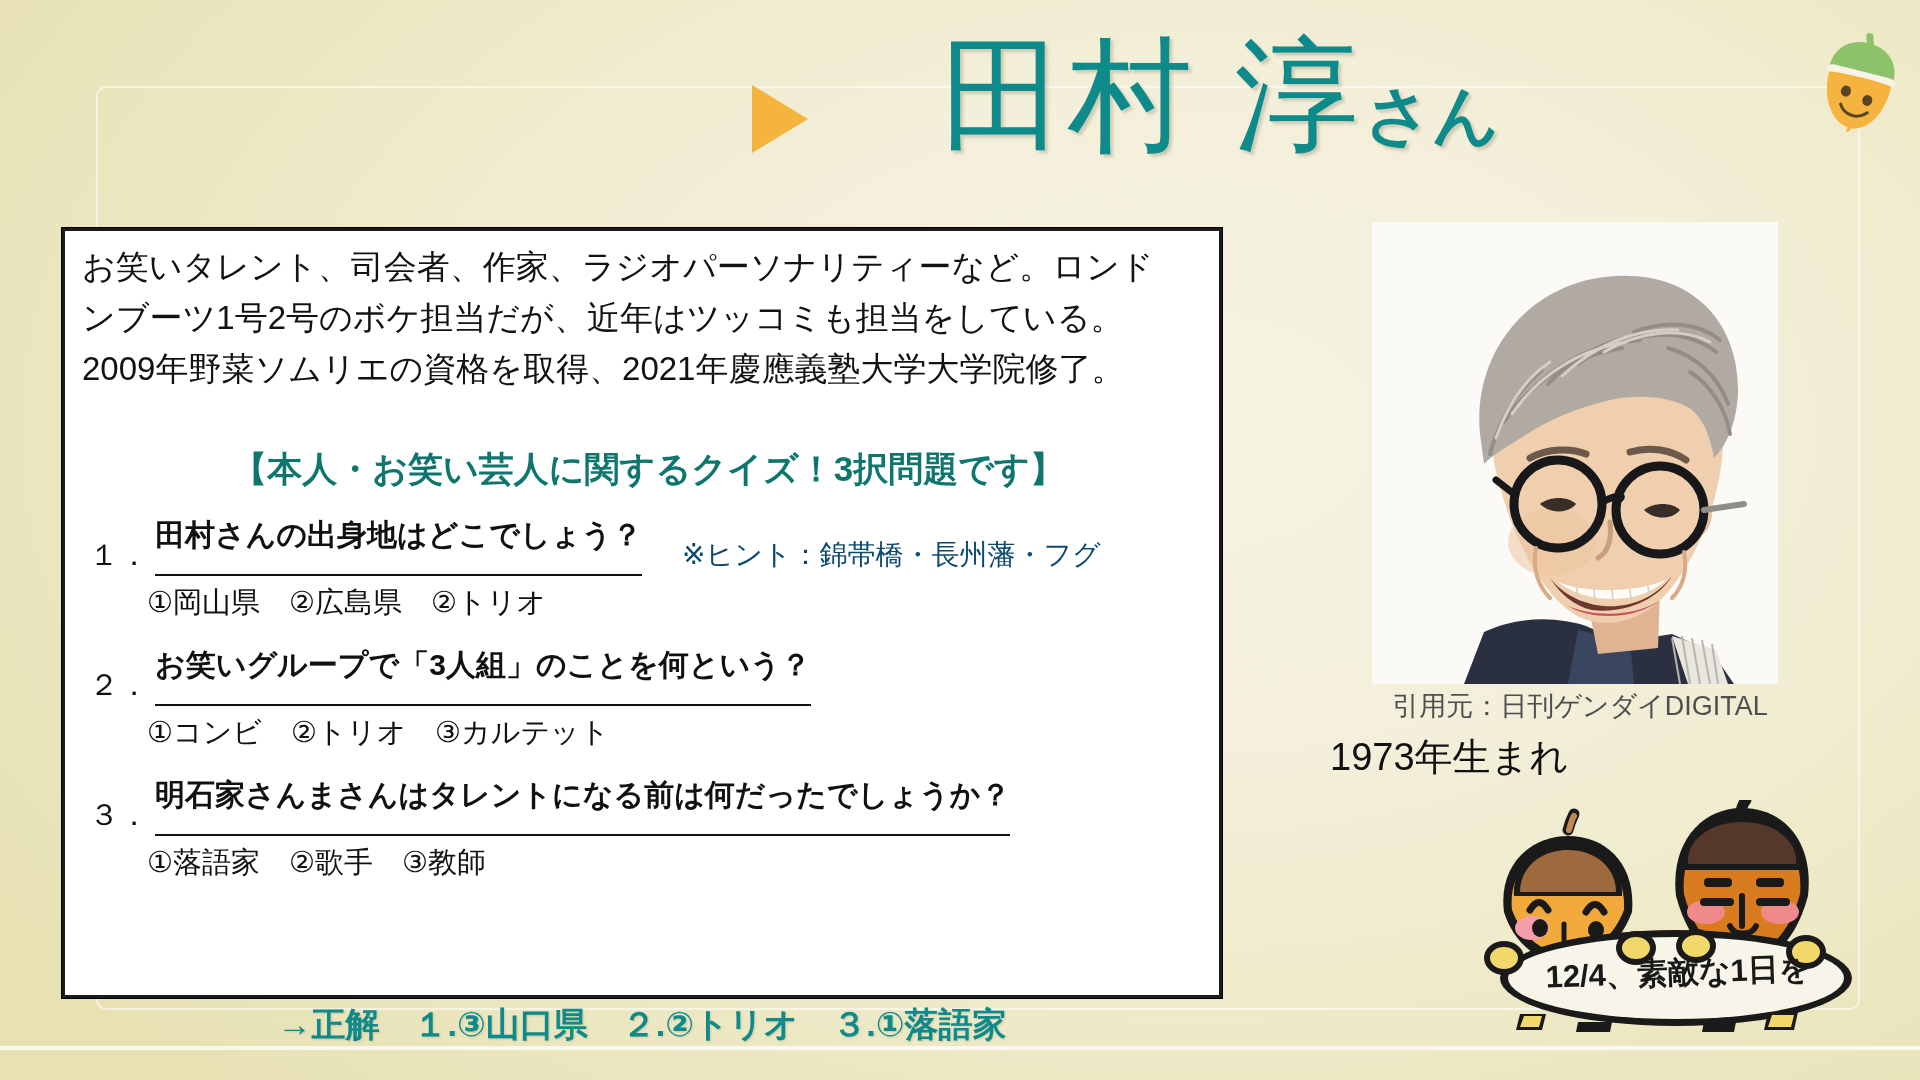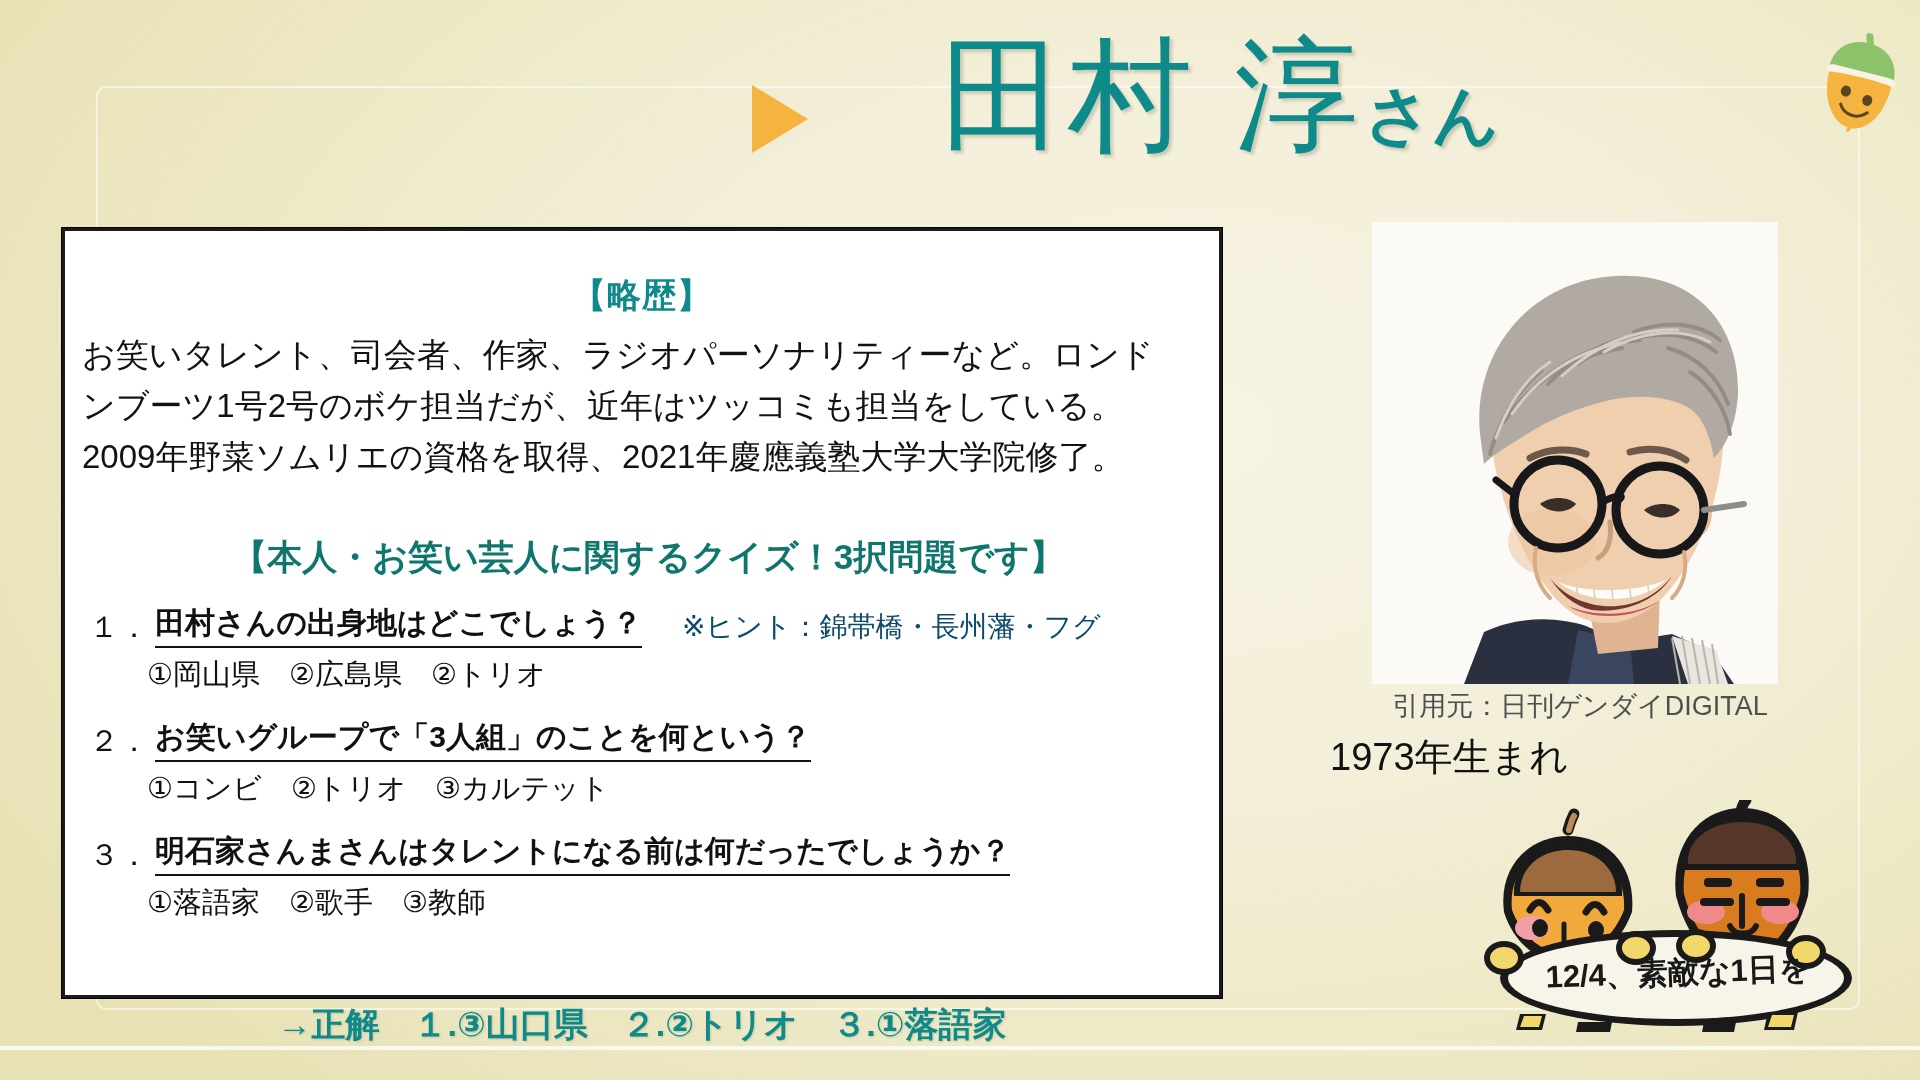--- a/index.html
+++ b/index.html
@@ -92,21 +92,21 @@
     margin-top:52px;
     font-size:35px; font-weight:bold; color:#0f766e;
     letter-spacing:0px;
     padding-left:13px;
   }
   .quiz-item{ margin-top:22px; padding-left:24px; }
   .quiz-q-row{ display:flex; align-items:flex-end; white-space:nowrap;}
   .quiz-num{ font-size:30px; color:#111; margin-right:6px; }
   .quiz-q{
     font-size:30px; font-weight:bold; color:#111;
-    border-bottom:2px solid #111; padding-bottom:2px;
+    border-bottom:2px solid #111; padding-bottom:18px;
   }
   .quiz-hint{ font-size:28px; color:#0c4a6e; margin-left:40px; padding-bottom:2px;}
   .quiz-options{
     font-size:29px; color:#111; margin-top:7px; margin-left:58px;
     white-space:pre;
   }
 
   #answer-line{
     position:absolute; left:62px; top:1002px; width:1160px;
     text-align:center;
@@ -165,21 +165,20 @@
     <path d="M40 3 C42 9 43 13 45 17" stroke="#8cc26a" stroke-width="7" fill="none" stroke-linecap="round"></path>
     <path d="M8 42 C8 22 22 10 41 10 C60 10 74 22 74 42 Z" fill="#8cc26a"></path>
     <path d="M6 44 C6 41 9 39 13 39 L69 39 C73 39 76 41 76 44 C76 47 73 49 69 49 L13 49 C9 49 6 47 6 44 Z" fill="#f7f4e6"></path>
     <path d="M9 47 C9 47 14 45 41 45 C68 45 73 47 73 47 C73 74 62 94 44 97 C43 101 41 102 40 101 C39 100 40 98 41 97 C23 95 9 74 9 47 Z" fill="#f5b33f"></path>
     <ellipse cx="30" cy="62" rx="5" ry="5.5" fill="#5a4520"></ellipse>
     <ellipse cx="53" cy="66" rx="5" ry="5.5" fill="#5a4520"></ellipse>
     <path d="M28 76 C34 86 48 87 56 78" stroke="#5a4520" stroke-width="3" fill="none" stroke-linecap="round"></path>
   </svg>
 
   <div id="content-box">
-    <div id="bio-heading">【略歴】</div>
 
     <div id="bio-block">
       <div class="bio-line">お笑いタレント、司会者、作家、ラジオパーソナリティーなど。ロンド</div>
       <div class="bio-line">ンブーツ1号2号のボケ担当だが、近年はツッコミも担当をしている。</div>
       <div class="bio-line">2009年野菜ソムリエの資格を取得、2021年慶應義塾大学大学院修了。</div>
     </div>
 
     <div id="quiz-heading">【本人・お笑い芸人に関するクイズ！3択問題です】</div>
 
     <div class="quiz-item">

